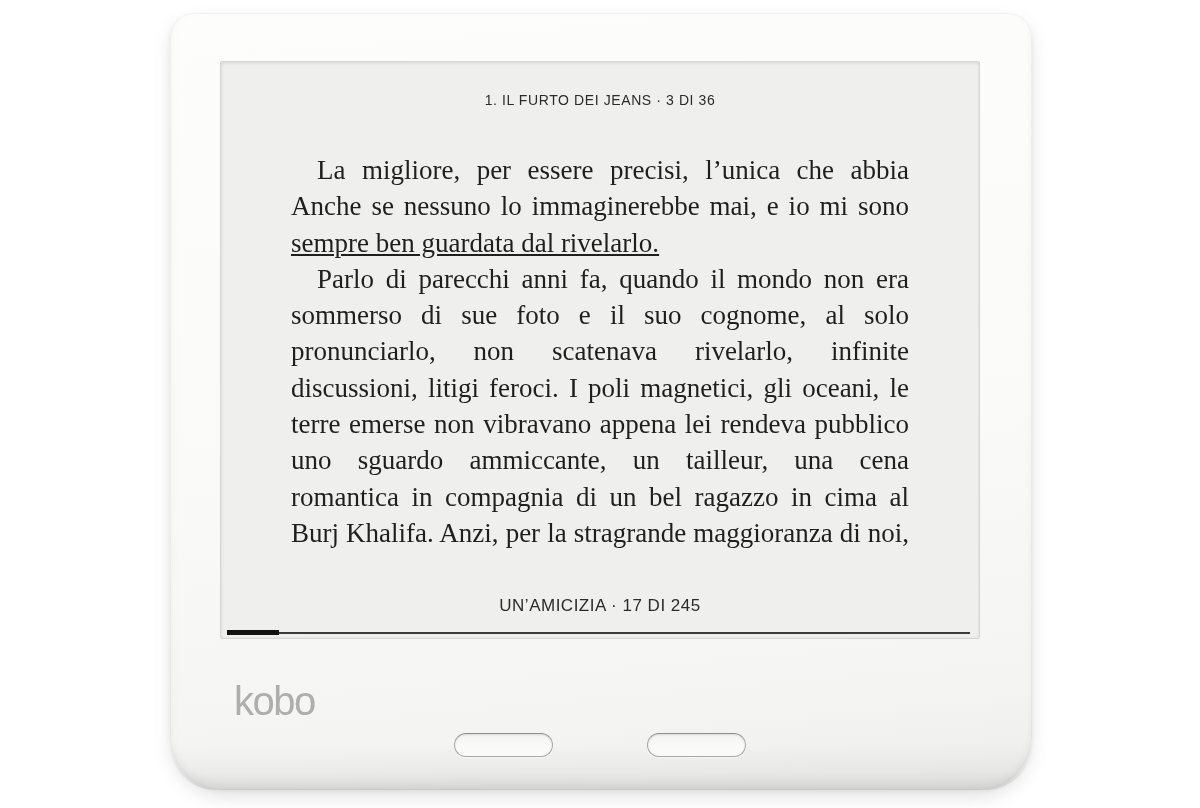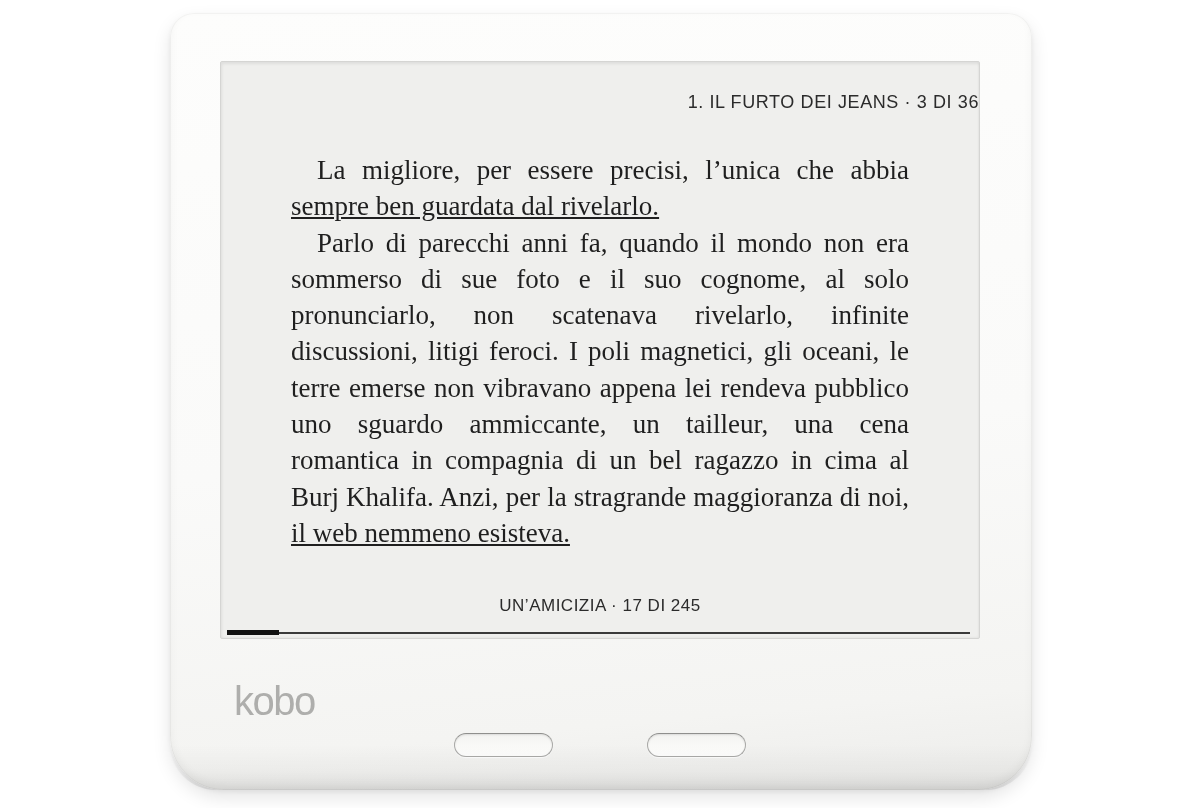--- a/index.html
+++ b/index.html
@@ -53,22 +53,22 @@
       inset 1px 2px 3px rgba(0,0,0,0.07),
       inset -1px -1px 2px rgba(0,0,0,0.04);
     box-sizing: border-box;
     color: #232323;
   }
   .hdr {
     position: absolute;
     top: 30px;
     left: 0;
     width: 100%;
-    text-align: right;
-    font-size: 18px;
+    text-align: center;
+    font-size: 14px;
     letter-spacing: 0.6px;
     color: #2b2b2b;
   }
   .bookbody {
     position: absolute;
     left: 70px;
     top: 90px;
     width: 618px;
     font-family: "Liberation Serif", "DejaVu Serif", serif;
     font-size: 27px;
@@ -152,30 +152,30 @@
 <body>
 
 <div class="stage">
   <div class="device">
 
     <div class="screen">
       <div class="hdr">1. IL FURTO DEI JEANS · 3 DI 36</div>
 
       <div class="bookbody">
         <div class="bl indent">La migliore, per essere precisi, l’unica che abbia avuto.</div>
+        <div class="bl">Anche se nessuno lo immaginerebbe mai, e io mi sono</div>
         <div class="bl last">sempre ben guardata dal rivelarlo.</div>
         <div class="bl indent">Parlo di parecchi anni fa, quando il mondo non era</div>
         <div class="bl">sommerso di sue foto e il suo cognome, al solo</div>
         <div class="bl">pronunciarlo, non scatenava rivelarlo, infinite</div>
         <div class="bl">discussioni, litigi feroci. I poli magnetici, gli oceani, le</div>
         <div class="bl">terre emerse non vibravano appena lei rendeva pubblico</div>
         <div class="bl">uno sguardo ammiccante, un tailleur, una cena</div>
         <div class="bl">romantica in compagnia di un bel ragazzo in cima al</div>
         <div class="bl">Burj Khalifa. Anzi, per la stragrande maggioranza di noi,</div>
-        <div class="bl last">il web nemmeno esisteva.</div>
       </div>
 
       <div class="ftr">UN’AMICIZIA · 17 DI 245</div>
 
       <div class="progress">
         <div class="track"></div>
         <div class="fill" style="width: 7%;"></div>
       </div>
     </div>
 

